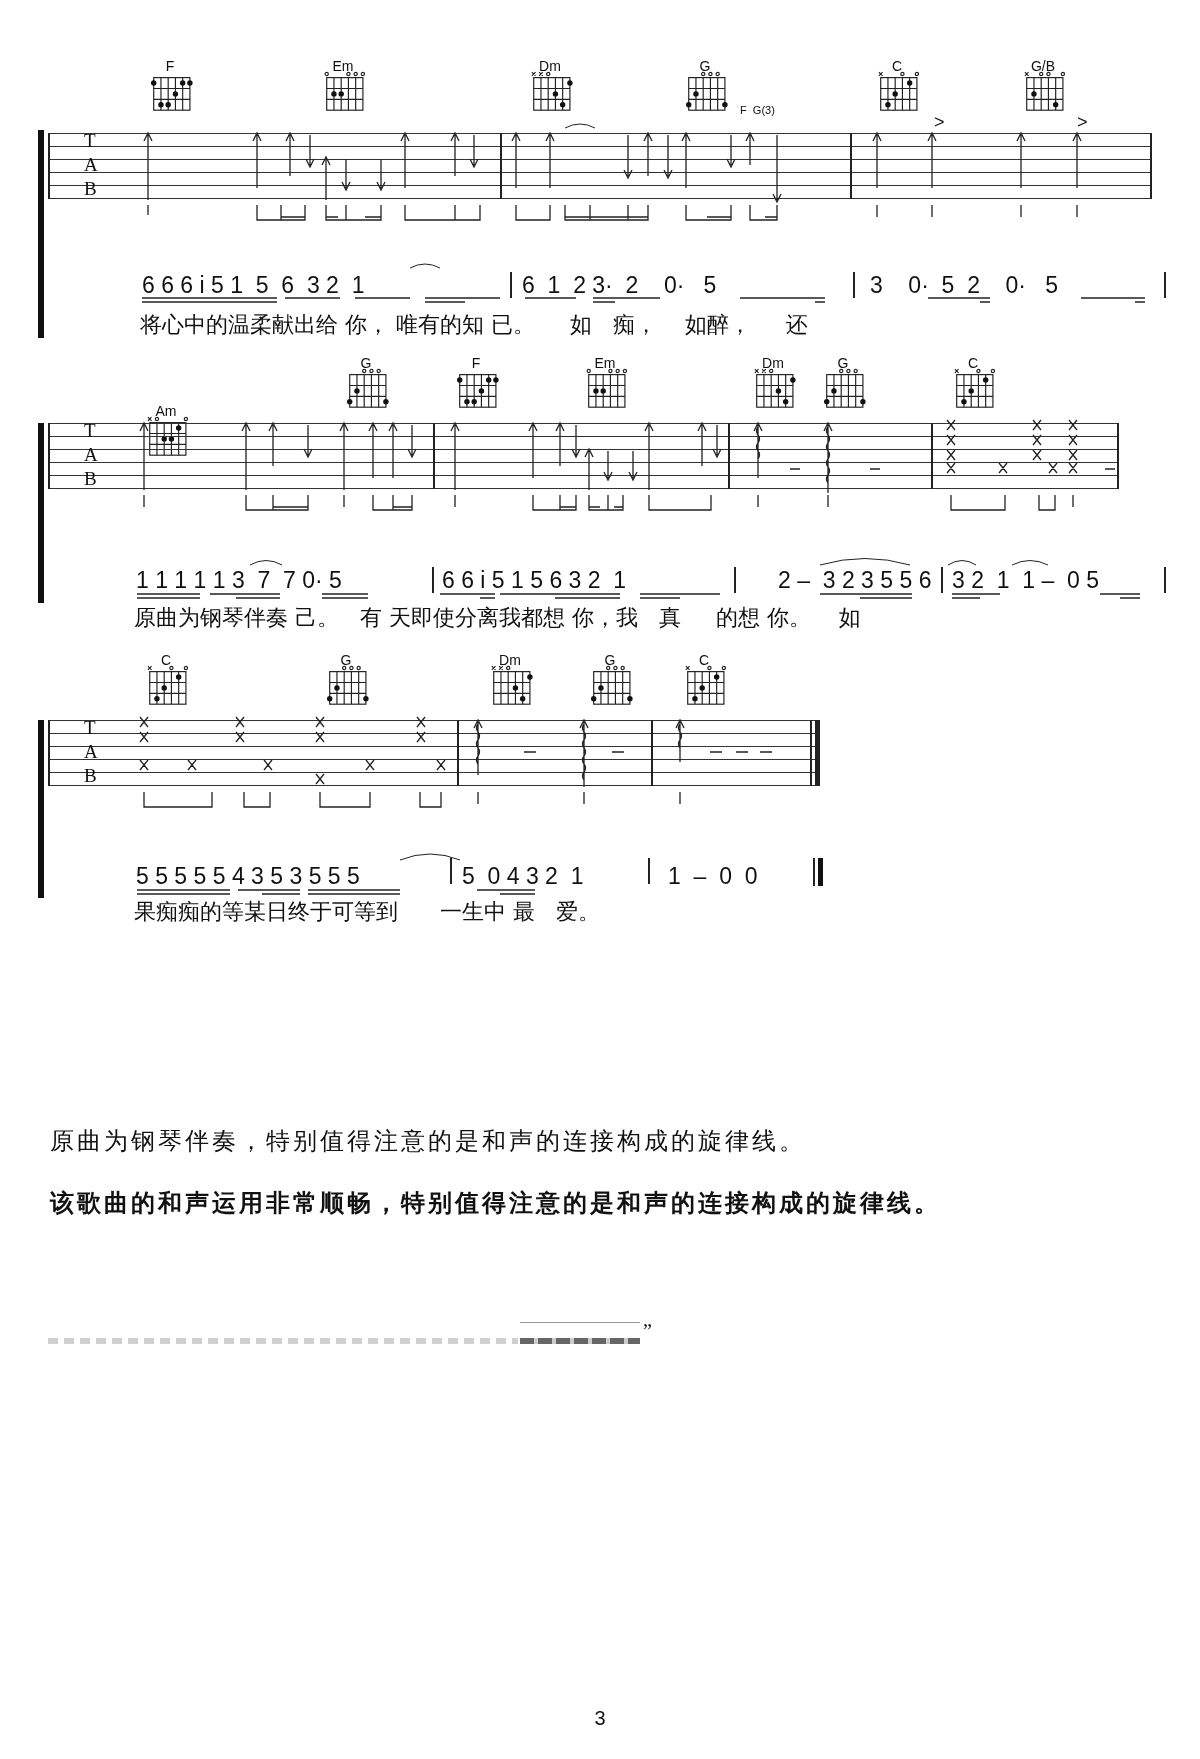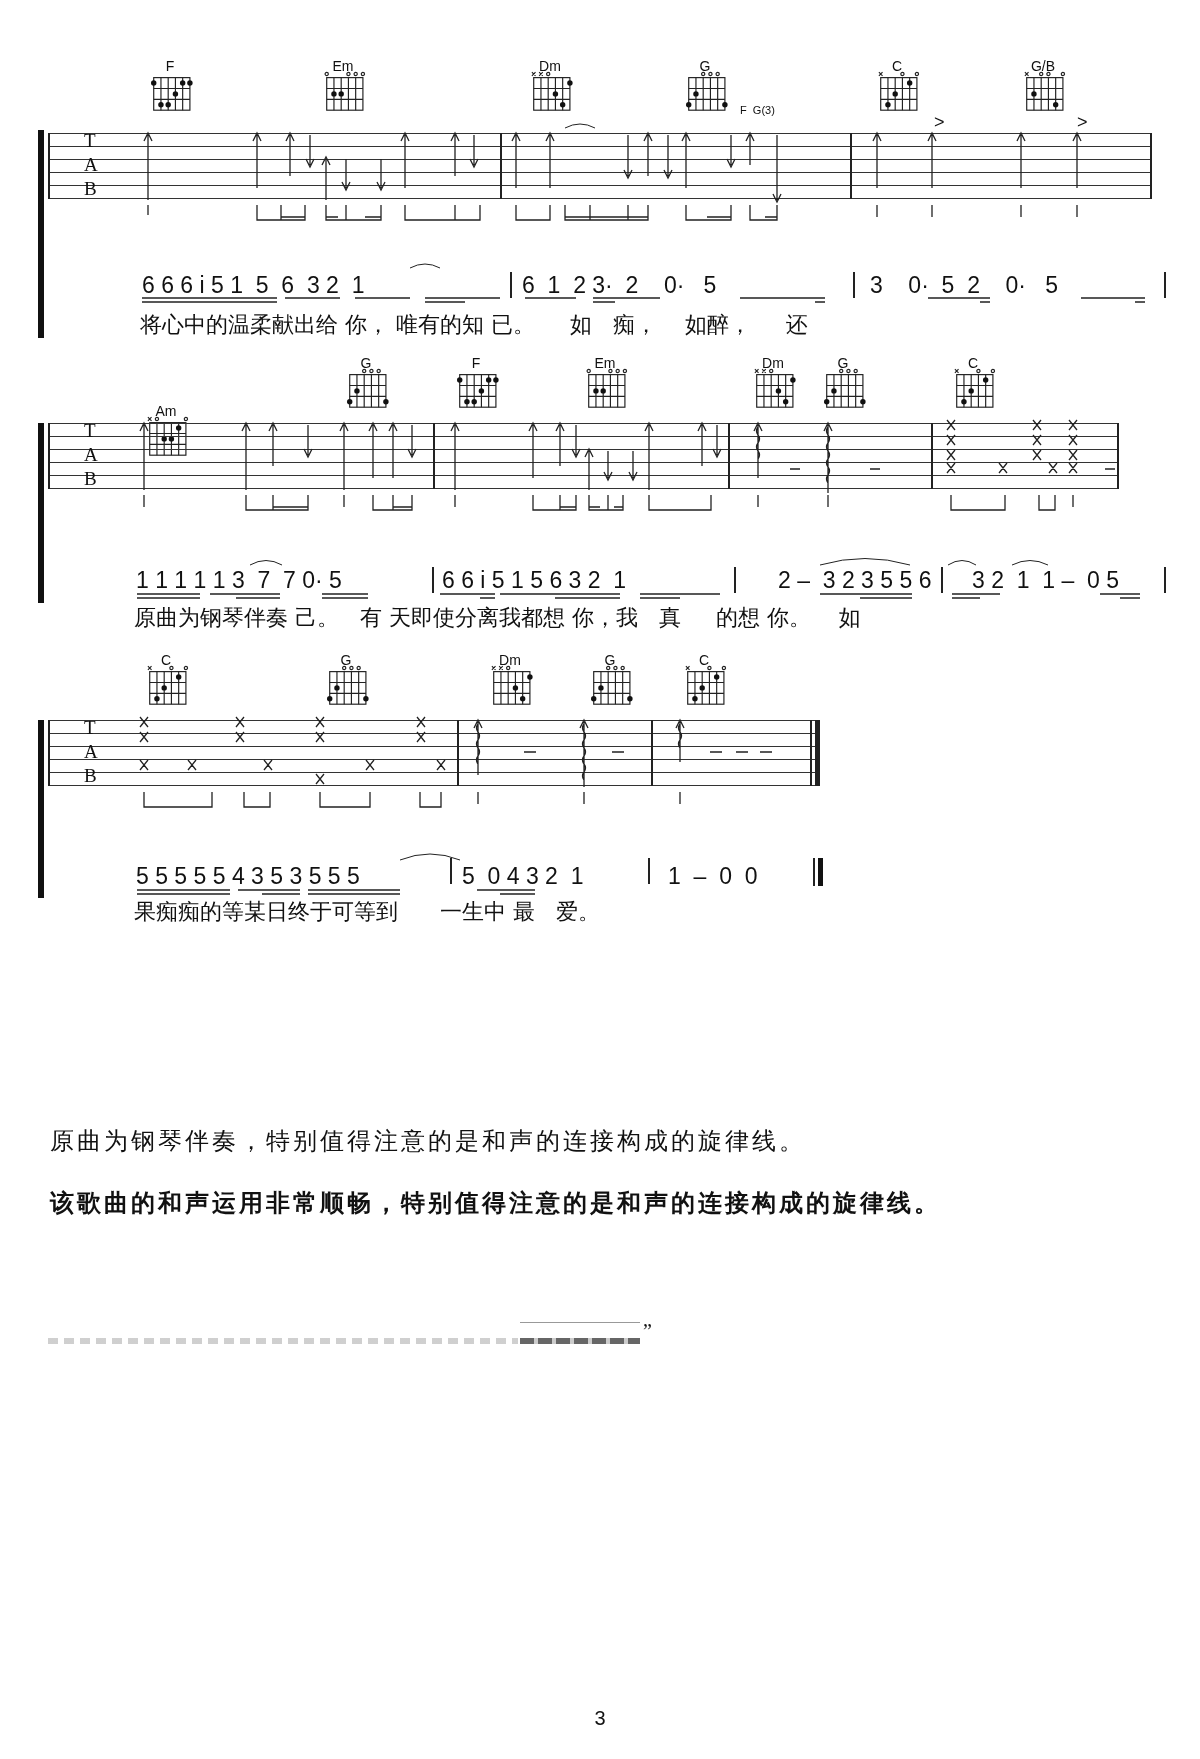--- a/index.html
+++ b/index.html
@@ -438,21 +438,21 @@
       <path d="M951 80 V95 H1005 V80 M1039 80 V95 H1055 V80 M1073 80 V92"></path>
     </g>
   </svg>
 
   <div class="jianpu" style="left:136px;top:567px;">1 1 1 1 1 3  7  7 0· 5</div>
   <div class="abs" style="left:432px;top:567px;width:1.5px;height:26px;background:#222;"></div>
   <div class="jianpu" style="left:442px;top:567px;">6 6 i 5 1 5 6 3 2  1</div>
   <div class="abs" style="left:734px;top:567px;width:1.5px;height:26px;background:#222;"></div>
   <div class="jianpu" style="left:746px;top:567px;margin-left:32px;">2 –  3 2 3 5 5 6</div>
   <div class="abs" style="left:941px;top:567px;width:1.5px;height:26px;background:#222;"></div>
-  <div class="jianpu" style="left:952px;top:567px;margin-left:20px;">3 2  1  1 –  0 5</div>
+  <div class="jianpu" style="left:952px;top:567px;">3 2  1  1 –  0 5</div>
   <div class="abs" style="left:1164px;top:567px;width:1.5px;height:26px;background:#222;"></div>
   <svg class="abs" style="left:0;top:592px;" width="1200" height="12">
     <g stroke="#222" stroke-width="1.5">
         <path d="M137 2 H200 M137 6 H200 M210 2 H280 M236 6 H280 M322 2 H368 M322 6 H368 M440 2 H495 M480 6 H495 M500 2 H620 M555 6 H620 M640 2 H720 M640 6 H680 M820 2 H912 M860 6 H912 M952 2 H1000 M952 6 H980 M1100 2 H1140 M1120 6 H1140"></path>
       </g>
     <path d="M250 -27 Q266 -36 282 -27 M820 -27 Q865 -40 910 -27 M948 -27 Q962 -36 976 -27 M1012 -27 Q1030 -36 1048 -27" stroke="#222" fill="none"></path>
   </svg>
   <div class="lyric" style="left:134px;top:606px;">原曲为钢琴伴奏 己。   有 天即使分离我都想 你，我   真     的想 你。    如</div>
 </div>
 

